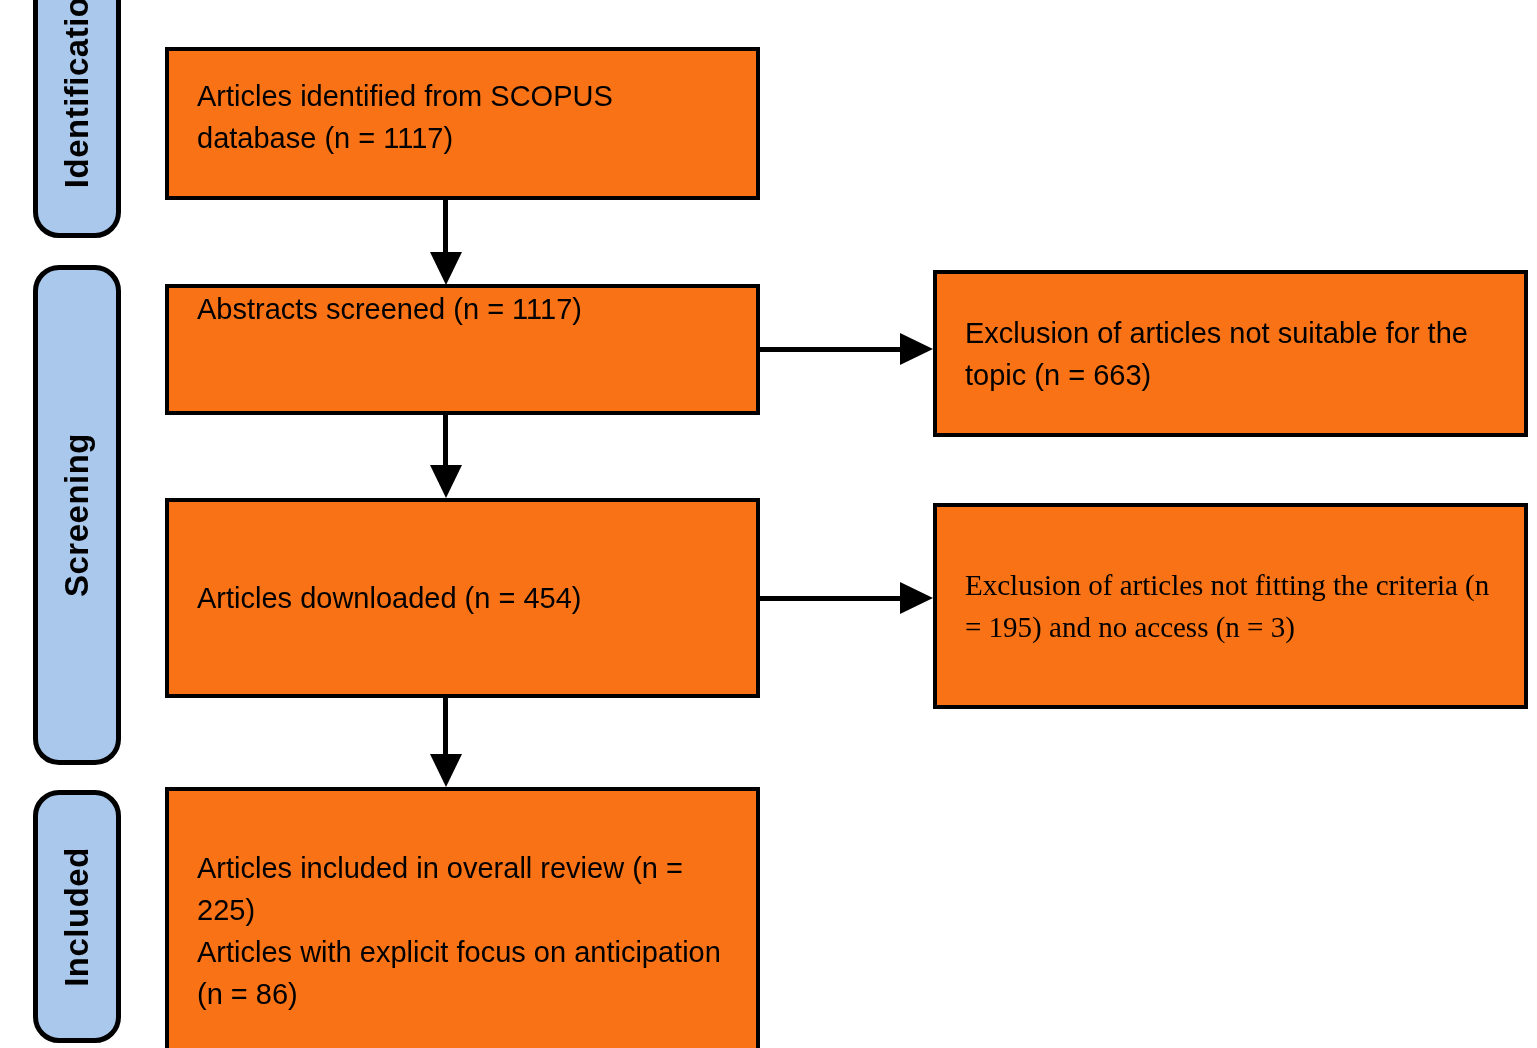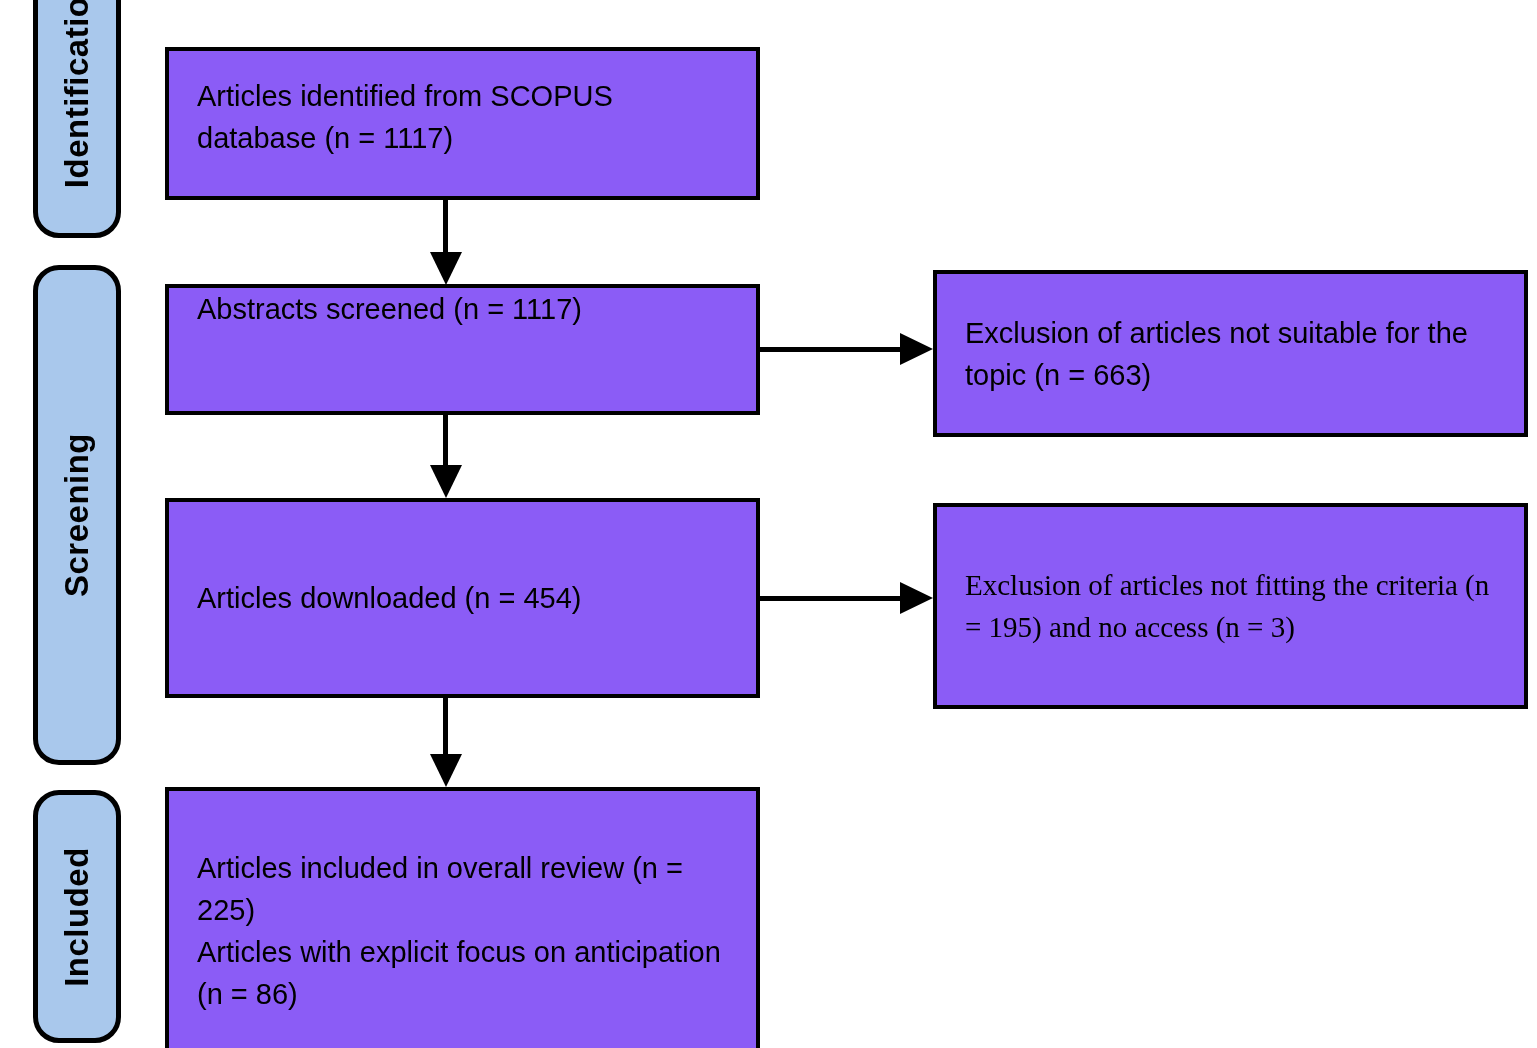--- a/index.html
+++ b/index.html
@@ -36,21 +36,21 @@
     font-size: 33px;
     letter-spacing: 0.5px;
   }
   #stage-identification { top: -75px; height: 313px; }
   #stage-screening      { top: 265px; height: 500px; }
   #stage-included       { top: 790px; height: 253px; }
 
   
   .fbox, .ebox {
     position: absolute;
-    background: #8b5cf6;
+    background: #f97316;
     border: 4px solid var(--stroke);
     font-size: 29px;
     line-height: 42px;
   }
   .fbox { left: 165px; width: 595px; }
   .ebox { left: 933px; width: 595px; display: flex; align-items: center; padding: 12px 28px; }
 
   #box-identified  { top: 47px;  height: 153px; padding: 24px 28px 0; }
   #box-screened    { top: 284px; height: 131px; display: flex; align-items: flex-start; padding: 0 28px; }
   #box-downloaded  { top: 498px; height: 200px; display: flex; align-items: center; padding: 2px 28px; }

